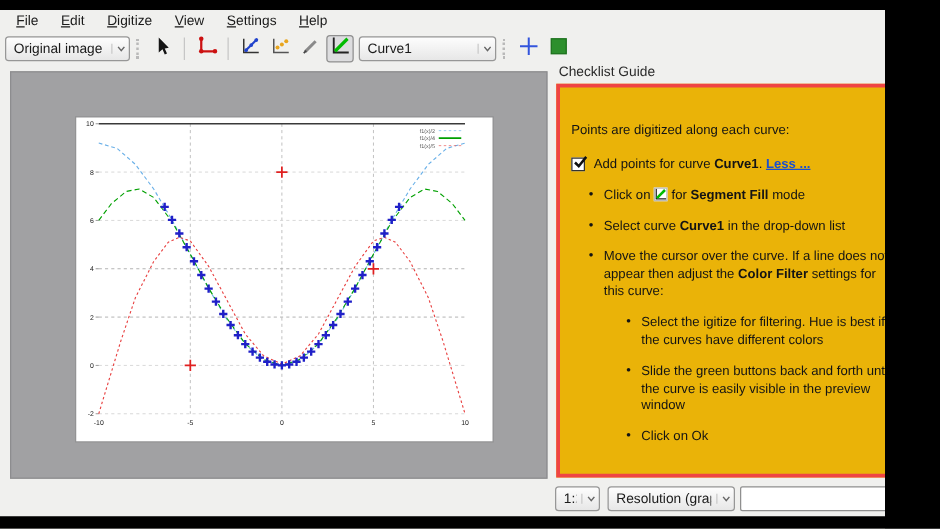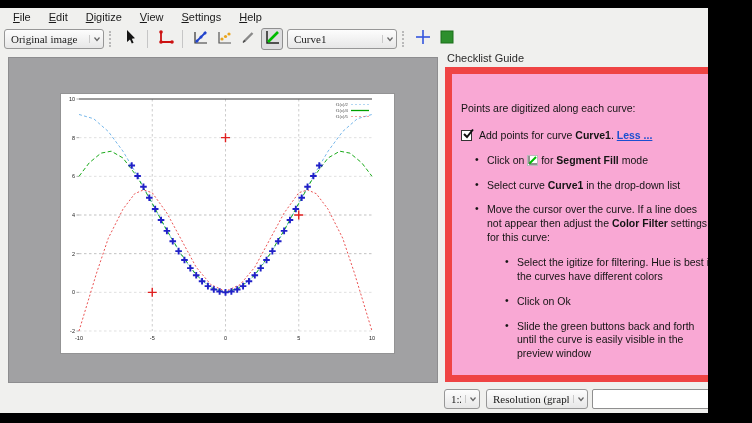--- a/index.html
+++ b/index.html
@@ -14,21 +14,21 @@
   .menubar { position:absolute; top:8px; left:0; width:752px; height:18px;
              display:flex; align-items:center; padding-left:4px; background:#f0f0ee; }
   .menu-item { font-size:11px; padding:2px 9px; cursor:default; }
   .menu-item u { text-decoration:underline; }
 
   
   .toolbar { position:absolute; top:26px; left:0; width:752px; height:26px;
              display:flex; align-items:center; padding-left:4px; background:#f0f0ee; }
   .combo { display:flex; align-items:center; height:20px; border:1px solid #979797;
            border-radius:3px; background:linear-gradient(#fdfdfd,#e7e7e7);
-           font-size:11px; padding:0 2px 0 6px;font-family:Liberation Serif, serif; }
+           font-size:11px; padding:0 2px 0 6px; }
   .combo .cv { flex:1; white-space:nowrap; overflow:hidden; }
   .combo .chev { margin-left:4px; padding-left:3px; border-left:1px solid #c9c9c9;
                  display:flex; align-items:center; }
   .sep-dot { width:4px; height:16px; border-left:2px dotted #b9b9b9; margin:0 5px; }
   .sep-line { width:1px; height:18px; background:#c6c6c6; margin:0 5px; }
   .tool { width:22px; height:22px; display:flex; align-items:center; justify-content:center;
           border:1px solid transparent; border-radius:3px; margin:0 1px; }
   .tool.selected { background:#dddddf; border-color:#8f8f8f; }
 
   
@@ -37,21 +37,21 @@
   .page { position:absolute; left:52px; top:36px; width:333px; height:259px;
           background:#fff; box-shadow:0 0 0 1px rgba(120,120,120,.35); }
 
   
   .dock-title { position:absolute; top:52px; left:447px; font-size:11px; color:#2a2a2a; }
   .dock-btn { position:absolute; top:54px; width:9px; height:9px; border:1px solid #8a8a8a;
               background:#e9e9e9; font-size:7px; line-height:7px; text-align:center; color:#555; }
   .dock-float { left:730px; } .dock-close { left:741px; }
   .dock-float .inner { margin:1px auto 0; width:4px; height:4px; border:1px solid #777; }
   .dock-body { position:absolute; top:67px; left:445px; width:302px; height:315px;
-               background:#f9a8d4; border:7px solid #ef4444; overflow:hidden; }
+               background:#eab308; border:3px solid #ef4444; overflow:hidden; }
   .dock-content { position:absolute; top:0; left:0; right:13px; bottom:0;
                   padding:4px 14px 0 9px; font-size:10.5px; line-height:1.32; color:#141414; }
   .cl-text { margin-top:24px; }
   .cl-task { margin-top:13px; display:flex; }
   .cl-b1 { margin:11px 0 0 14px; padding-left:12px; position:relative; }
   .cl-b2 { margin:11px 0 0 44px; padding-left:12px; position:relative; }
   .cl-b1::before, .cl-b2::before { content:"\2022"; position:absolute; left:0; top:-1px; }
   .checkbox { flex:0 0 auto; width:11px; height:11px; border:1px solid #333; background:#fff;
               margin:1px 7px 0 0; position:relative; }
   .checkbox svg { position:absolute; left:-1px; top:-3px; }
@@ -280,22 +280,22 @@
           </span>
           <span><span>Add points for curve </span><b>Curve1</b><span>. </span><a class="cl-link">Less ...</a></span>
         </div>
         <div class="cl-b1"><span>Click on </span><span class="inline-icon"><svg width="9" height="9" style="position:absolute;left:0;top:0">
               <path d="M1,0 L1,8 L9,8" fill="none" stroke="#222" stroke-width="1"></path>
               <line x1="1.5" y1="7.5" x2="8" y2="1" stroke="#00bb00" stroke-width="2"></line>
             </svg></span><span> for </span><b>Segment Fill</b><span> mode</span></div>
         <div class="cl-b1"><span>Select curve </span><b>Curve1</b><span> in the drop-down list</span></div>
         <div class="cl-b1"><span>Move the cursor over the curve. If a line does not appear then adjust the </span><b>Color Filter</b><span> settings for this curve:</span></div>
         <div class="cl-b2"><span>Select the igitize for filtering. Hue is best if the curves have different colors</span></div>
+        <div class="cl-b2"><span>Slide the green buttons back and forth until the curve is easily visible in the preview window</span></div>
         <div class="cl-b2"><span>Click on Ok</span></div>
-        <div class="cl-b2"><span>Slide the green buttons back and forth until the curve is easily visible in the preview window</span></div>
       </div>
     <div class="scrollbar">
       <div class="sb-arrow sb-up">▲</div>
       <div class="sb-thumb"></div>
       <div class="sb-arrow sb-down">▼</div>
     </div>
   </div>
 
   <div class="statusbar">
     <div class="combo status-combo" style="left:444px; width:36px">

